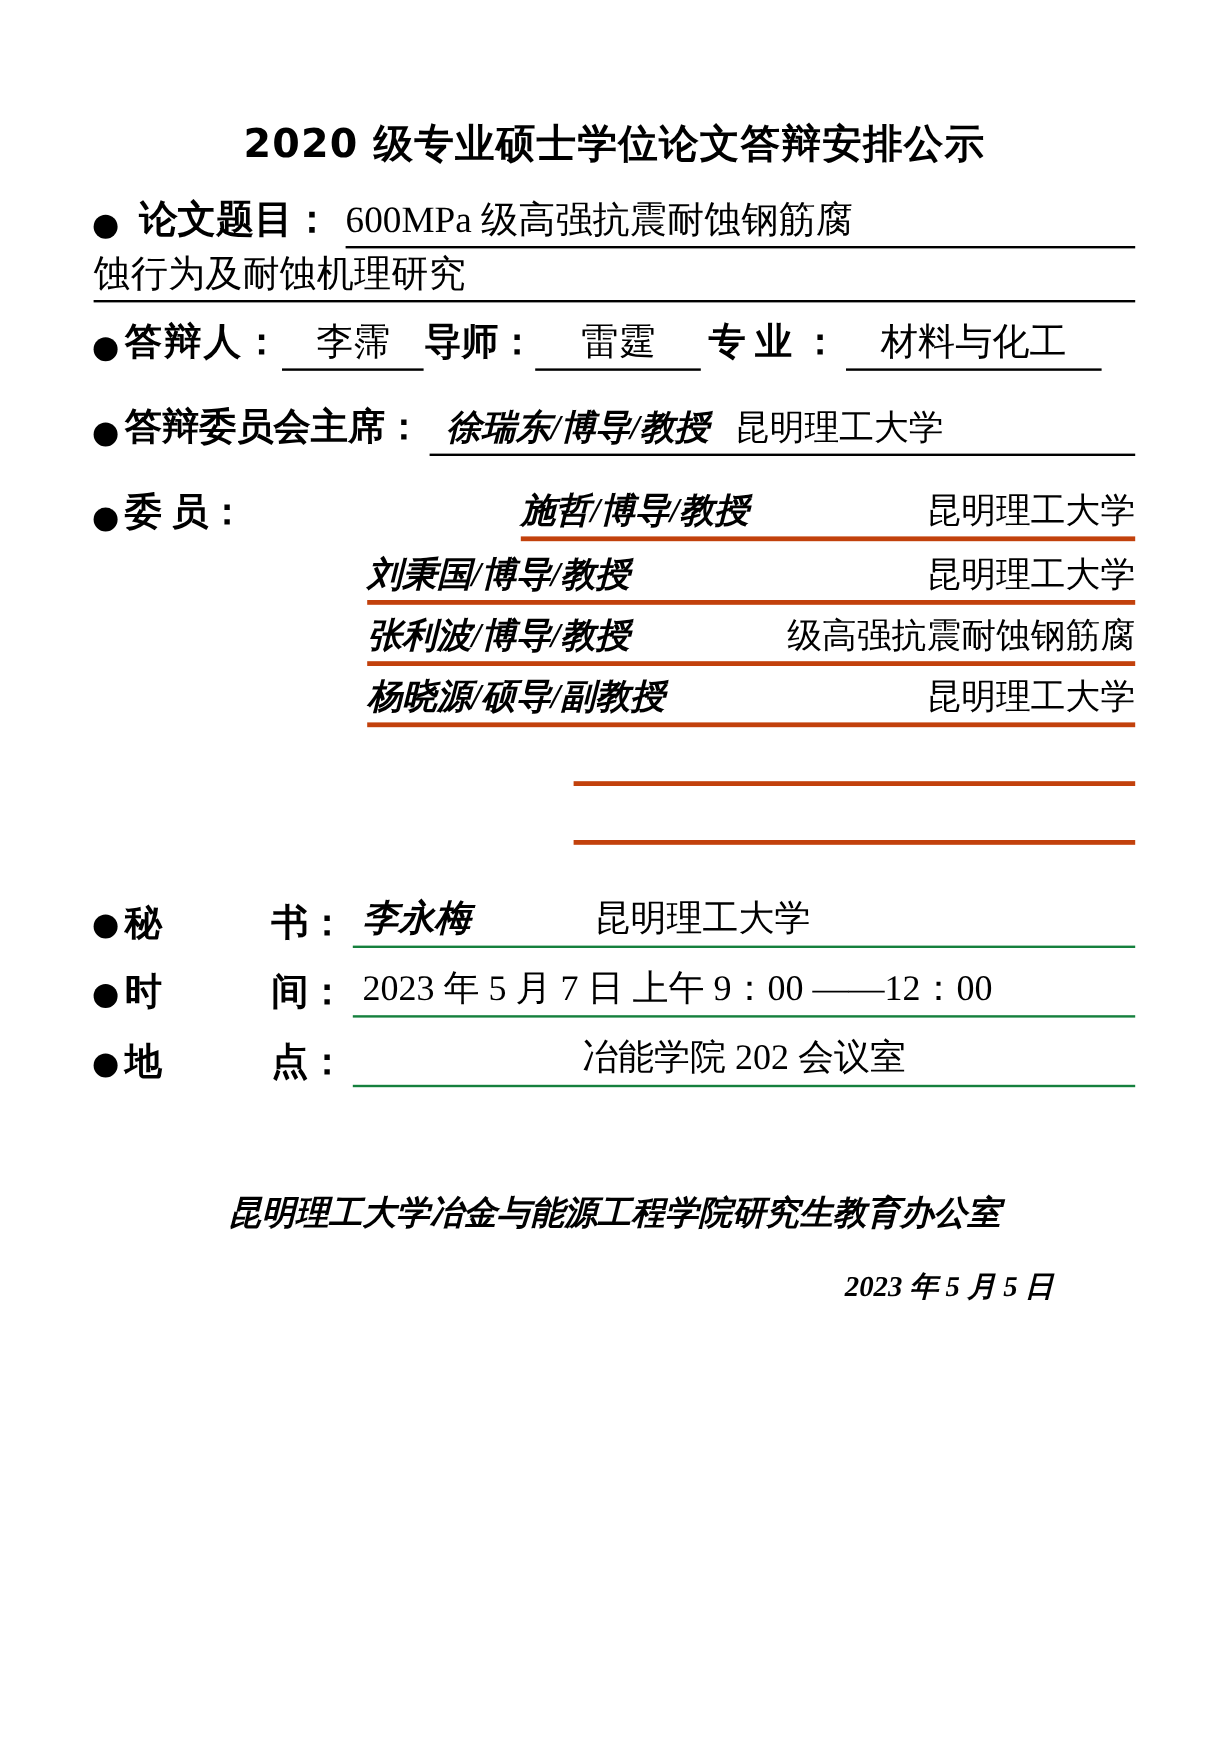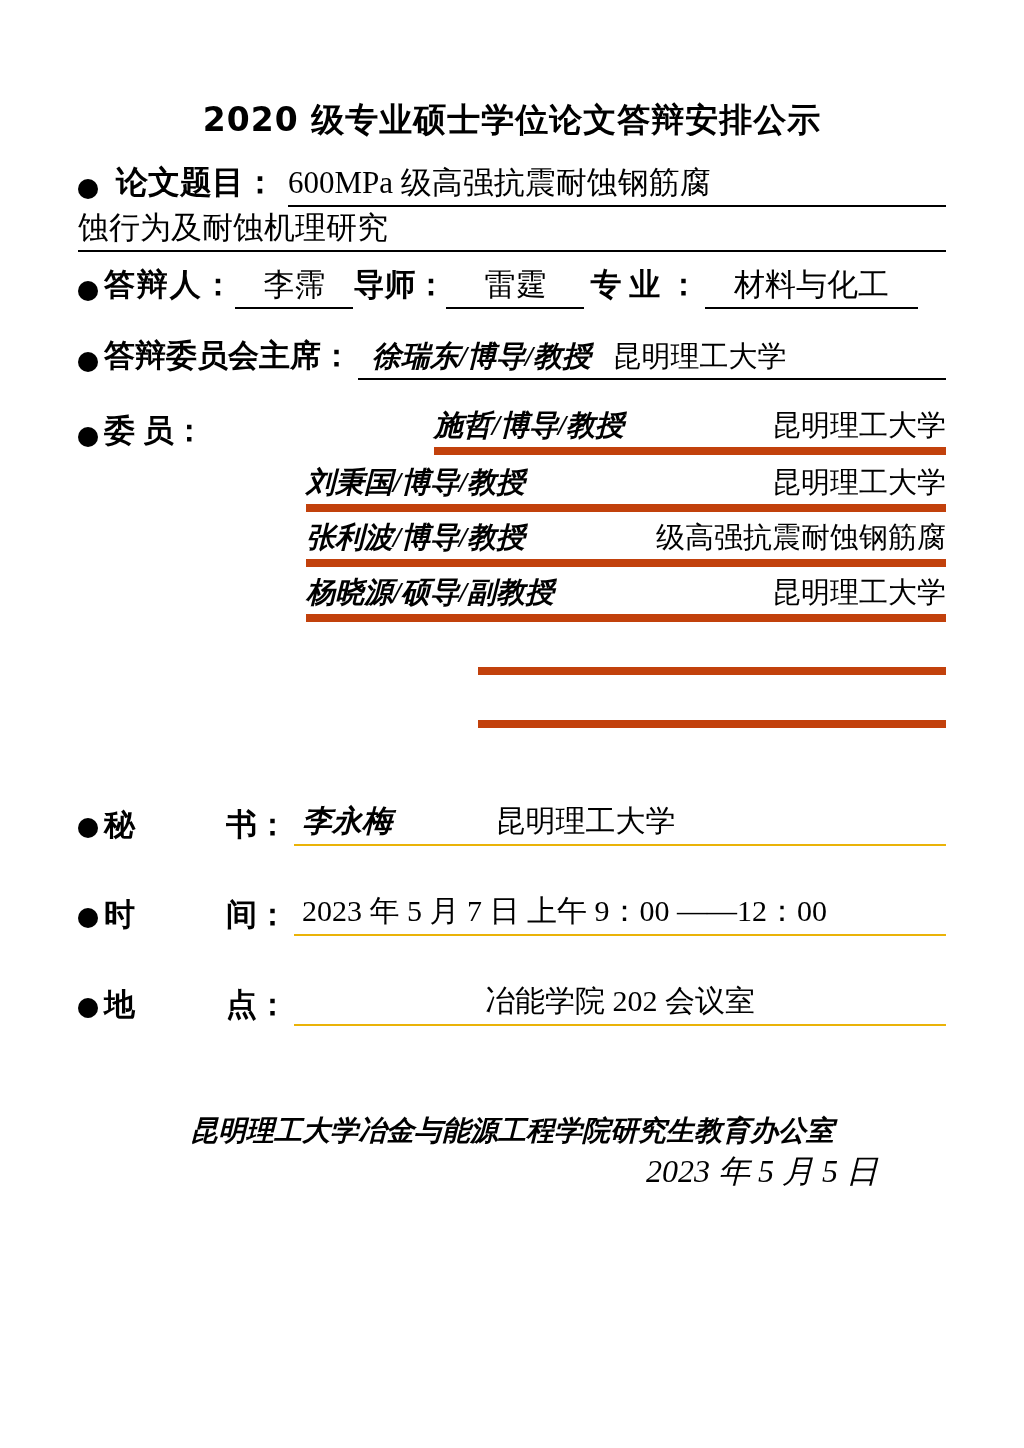--- a/index.html
+++ b/index.html
@@ -100,21 +100,21 @@
     display: flex;
     align-items: flex-end;
     margin-bottom: 4px;
   }
   .member-indent {
     flex: 0 0 auto;
     width: 228px;
   }
   .member-line {
     flex: 1 1 auto;
-    border-bottom: 8px solid #c2410c;
+    border-bottom: 4px solid #c2410c;
     display: flex;
     justify-content: space-between;
     align-items: flex-end;
     font-size: 29px;
     padding-bottom: 1px;
     min-height: 42px;
   }
   .member-name {
     font-style: italic;
     font-weight: bold;
@@ -153,48 +153,48 @@
     width: 190px;
     font-size: 31px;
     font-weight: bold;
     display: flex;
     justify-content: space-between;
     padding-right: 6px;
     box-sizing: border-box;
   }
   .info-underline {
     flex: 1 1 auto;
-    border-bottom: 2px solid #eab308;
+    border-bottom: 2px solid #15803d;
     min-height: 44px;
     font-size: 30px;
     padding-bottom: 2px;
     display: flex;
     align-items: flex-end;
-    margin-top: 32px;
   }
   .info-underline .txt {
     width: 100%;
   }
   .txt-center { text-align: center; }
   .txt-left { text-align: left; padding-left: 8px; }
 
   
   .footer {
     margin-top: 86px;
     text-align: center;
     font-size: 28px;
     font-weight: bold;
     font-style: italic;
     font-family: "Liberation Serif", serif;
   }
   .footer-date {
+    margin-top: 26px;
     text-align: right;
     padding-right: 68px;
-    font-size: 32px;
-    font-weight: normal;
+    font-size: 24px;
+    font-weight: bold;
     font-style: italic;
   }
   .spacer-sm { height: 18px; }
   .spacer-md { height: 34px; }
 </style>
 </head>
 <body>
 
 <div class="page">
 

